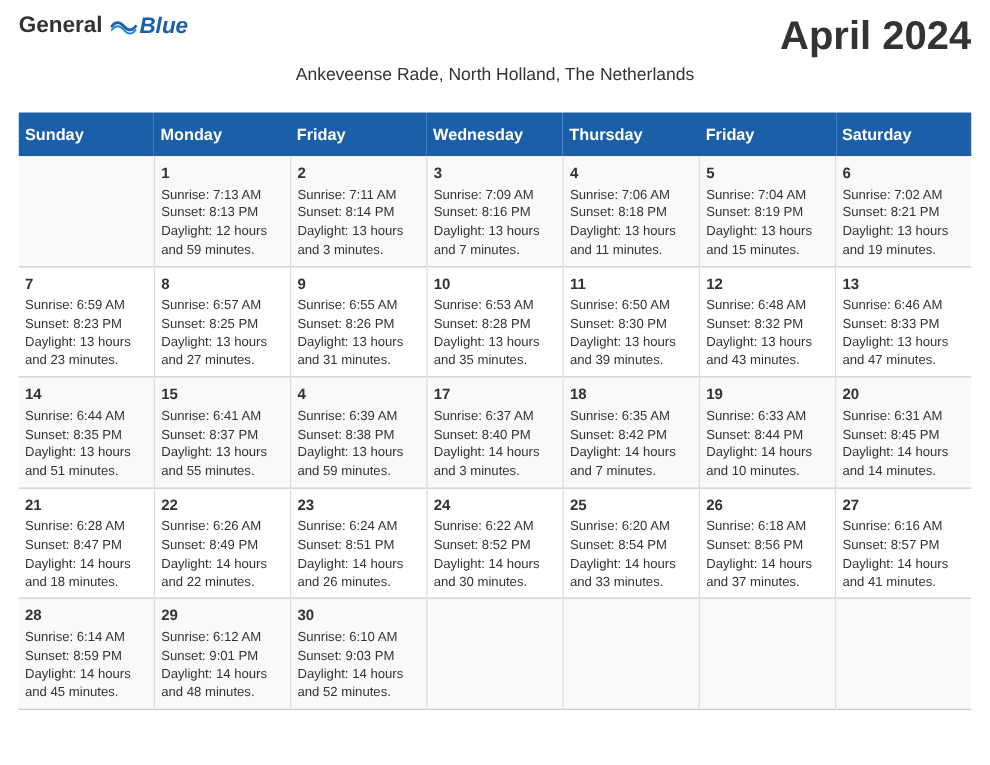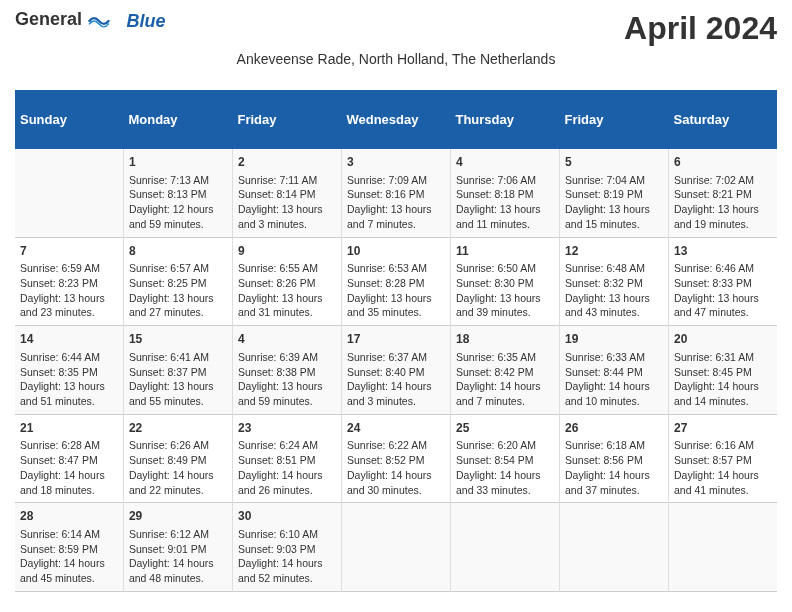--- a/index.html
+++ b/index.html
@@ -12,21 +12,21 @@
     }
     .header-top {
       display: flex;
       align-items: flex-start;
       justify-content: space-between;
       margin-bottom: 4px;
     }
     .logo {
       display: flex;
       align-items: center;
-      gap: 17px;
+      gap: 2px;
     }
     .logo-text-general {
       font-size: 18px;
       font-weight: bold;
       color: #333;
       line-height: 1;
     }
     .logo-text-blue {
       font-size: 18px;
       font-weight: bold;
@@ -52,21 +52,21 @@
       margin-bottom: 23px;
     }
     table {
       width: 100%;
       border-collapse: collapse;
       font-size: 11px;
     }
     thead tr th {
       background-color: #1a5fa8;
       color: #fff;
-      padding: 22px 5px;
+      padding: 10px 5px;
       text-align: left;
       font-size: 13px;
       font-weight: bold;
     }
     tbody tr {
       border-bottom: 1px solid #ccc;
     }
     tbody tr td {
       vertical-align: top;
       padding: 5px 5px;

